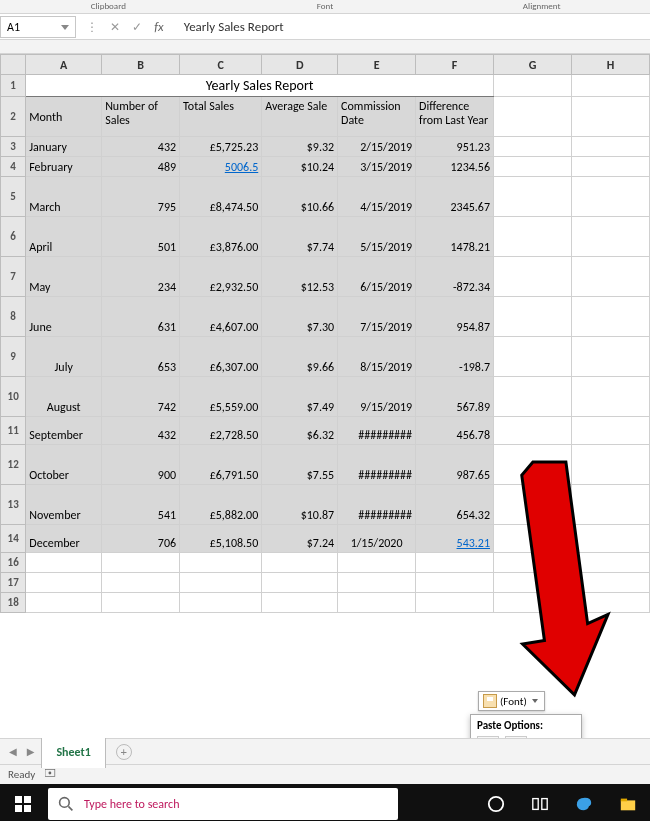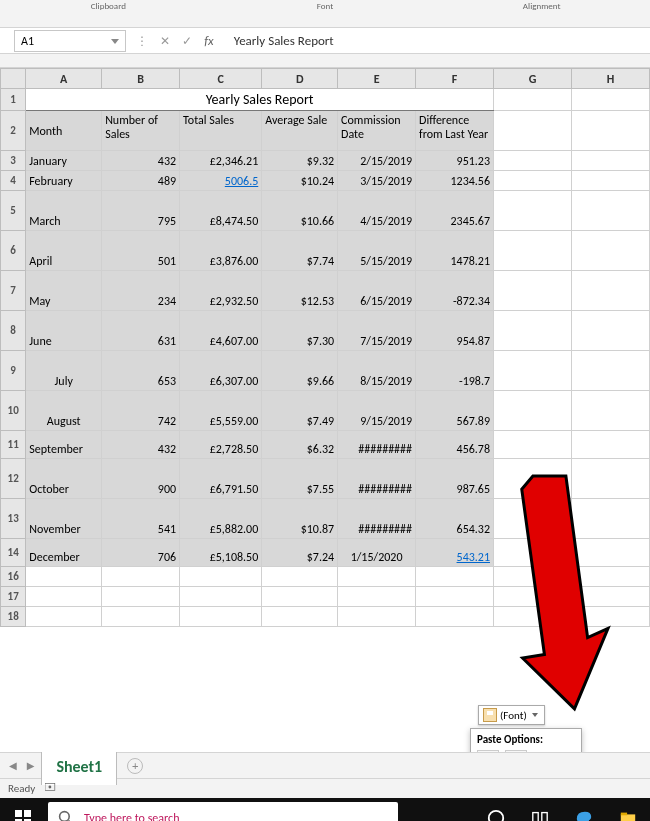--- a/index.html
+++ b/index.html
@@ -1,22 +1,22 @@
 <!DOCTYPE html>
 <html><head>
 <meta charset="utf-8">
 <style>
   * { box-sizing: border-box; margin: 0; padding: 0; }
   body { font-family: "Segoe UI", Calibri, Arial, sans-serif; font-size: 12px; background: #fff; width: 650px; height: 821px; overflow: hidden; position: relative; }
 
-  .ribbon-frag { height: 28px; background: #f3f3f3; border-bottom: 1px solid #d4d4d4; display: flex; color: #666; font-size: 9px; }
+  .ribbon-frag { height: 14px; background: #f3f3f3; border-bottom: 1px solid #d4d4d4; display: flex; color: #666; font-size: 9px; }
   .ribbon-frag span { flex: 1; text-align: center; }
 
   .namebox-row { height: 26px; display: flex; align-items: center; border-bottom: 1px solid #d4d4d4; background: #fff; }
-  .namebox { width: 112px; height: 22px; border: 1px solid #c7c7c7; display: flex; align-items: center; padding: 0 6px; margin-left: 14px; background: #fff; position: relative;}
+  .namebox { width: 76px; height: 22px; border: 1px solid #c7c7c7; display: flex; align-items: center; padding: 0 6px; margin-left: 0; background: #fff; position: relative;}
   .namebox::after { content:""; position:absolute; right:6px; top:8px; border-left:4px solid transparent; border-right:4px solid transparent; border-top:5px solid #888; }
   .fx-bar-icons { display: flex; align-items: center; gap: 12px; padding: 0 10px; color: #999; }
   .fx-label { font-style: italic; color: #666; font-size: 13px; }
   .fx-input { flex: 1; padding: 0 10px; font-size: 13px; color: #333; }
 
   .scroll-strip { height: 14px; background: #f3f3f3; border-bottom: 1px solid #d4d4d4; }
 
   .grid-wrap { position: relative; height: 684px; overflow: hidden; background: #fff; }
   table.sheet { border-collapse: collapse; table-layout: fixed; width: 650px; }
   .col-hdr, .row-hdr, .corner { background: #e6e6e6; border: 1px solid #bdbdbd; font-size: 12px; color: #333; text-align: center; }
@@ -40,21 +40,21 @@
   .paste-ctrl .cicon { width:14px; height:14px; background:#f8e0b0; border:1px solid #c79b4a; position:relative;}
   .paste-ctrl .cicon::after { content:""; position:absolute; inset:2px 3px 6px 3px; background:#fff;}
   .paste-ctrl .dd { border-left:3px solid transparent; border-right:3px solid transparent; border-top:4px solid #666; margin-left:2px;}
   .paste-pop { position:absolute; left:470px; top:660px; width:112px; background:#fff; border:1px solid #aaa; box-shadow:0 2px 6px rgba(0,0,0,.25); padding:4px 6px; font-size:11px; }
   .paste-pop .title { font-weight:bold; margin-bottom:4px; }
   .paste-pop .opts { display:flex; gap:6px; }
   .opt { width:22px; height:22px; border:1px solid #ccc; background:#f7f7f7; display:flex; align-items:center; justify-content:center; }
 
   .sheet-tabs { height: 26px; background:#f3f3f3; border-top:1px solid #d4d4d4; display:flex; align-items:center; padding:0 6px; gap:4px; }
   .navbtn { color:#888; font-size:10px; padding:0 3px;}
-  .tab { background:#fff; border:1px solid #bcbcbc; border-bottom:none; padding:9px 14px; font-size:16px; font-weight:bold; color:#217346;}
+  .tab { background:#fff; border:1px solid #bcbcbc; border-bottom:none; padding:9px 14px; font-size:12px; font-weight:bold; color:#217346;}
   .addtab { width:16px; height:16px; border:1px solid #bbb; border-radius:50%; display:flex; align-items:center; justify-content:center; color:#888; font-size:12px; margin-left:6px;}
 
   .statusbar { height: 20px; background:#f3f3f3; border-top:1px solid #d4d4d4; display:flex; align-items:center; padding:0 8px; font-size:11px; color:#555; gap:10px;}
   .rec-icon svg { width:14px; height:12px; }
 
   .taskbar { height: 40px; background:#101010; display:flex; align-items:center; color:#fff; }
   .winbtn { width:46px; height:40px; display:flex; align-items:center; justify-content:center; }
   .winbtn svg { width:16px; height:16px; fill:#fff;}
   .searchbox { flex:0 0 350px; height:32px; background:#fff; border-radius:2px; display:flex; align-items:center; color:#be185d; padding:0 10px; gap:10px; margin-left:2px;}
   .searchbox svg { width:16px; height:16px; stroke:#666; fill:none; stroke-width:2;}
@@ -131,21 +131,21 @@
     <td class="cell"></td>
           <td class="cell"></td>
   </tr>
 
   </tbody>
       <tbody id="data-rows">
         <tr class="">
           <th class="row-hdr">3</th>
           <td class="cell sel marquee-l" style="white-space: normal;">January</td>
           <td class="cell sel num">432</td>
-          <td class="cell sel num">£2,346.21</td>
+          <td class="cell sel num">£5,725.23</td>
           <td class="cell sel num">$9.32</td>
           <td class="cell sel " style="text-align: right;">2/15/2019</td>
           <td class="cell sel num marquee-r">951.23</td>
           <td class="cell"></td>
           <td class="cell"></td>
         </tr>
         <tr class="">
           <th class="row-hdr">4</th>
           <td class="cell sel marquee-l" style="white-space: normal;">February</td>
           <td class="cell sel num">489</td>

